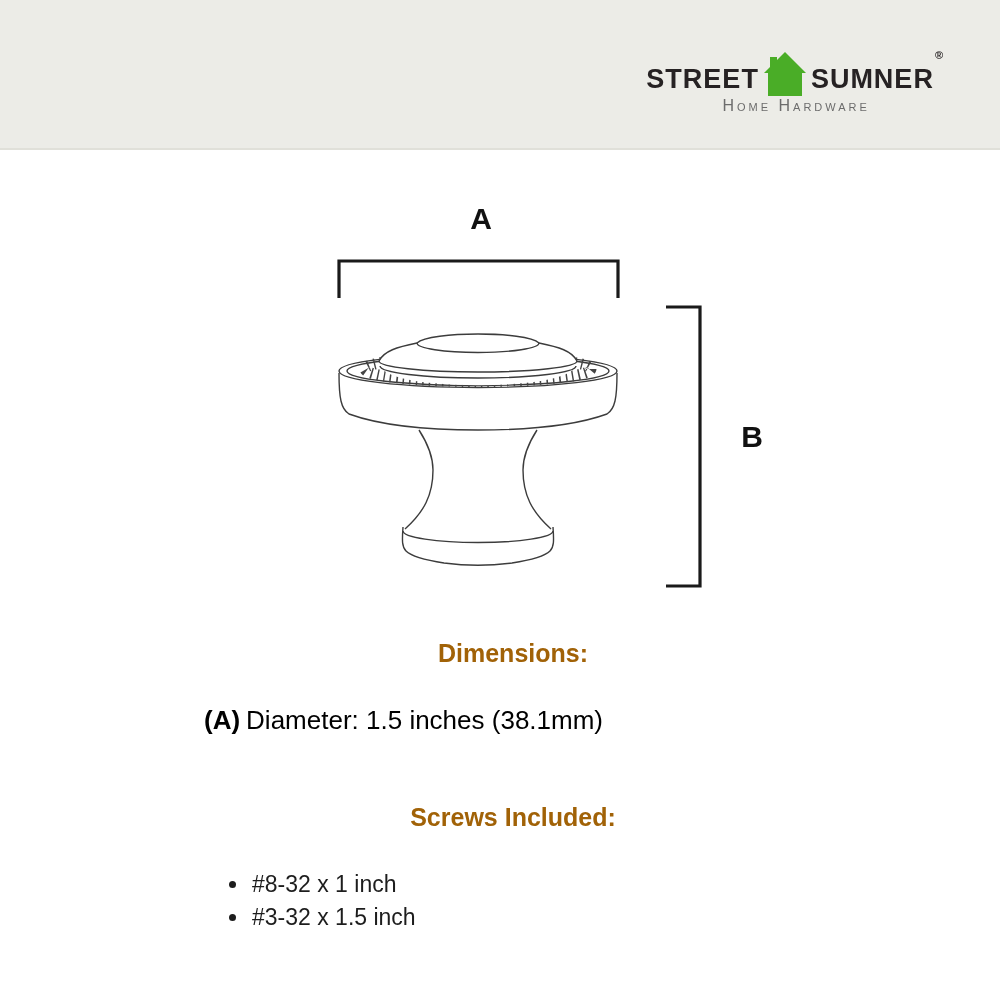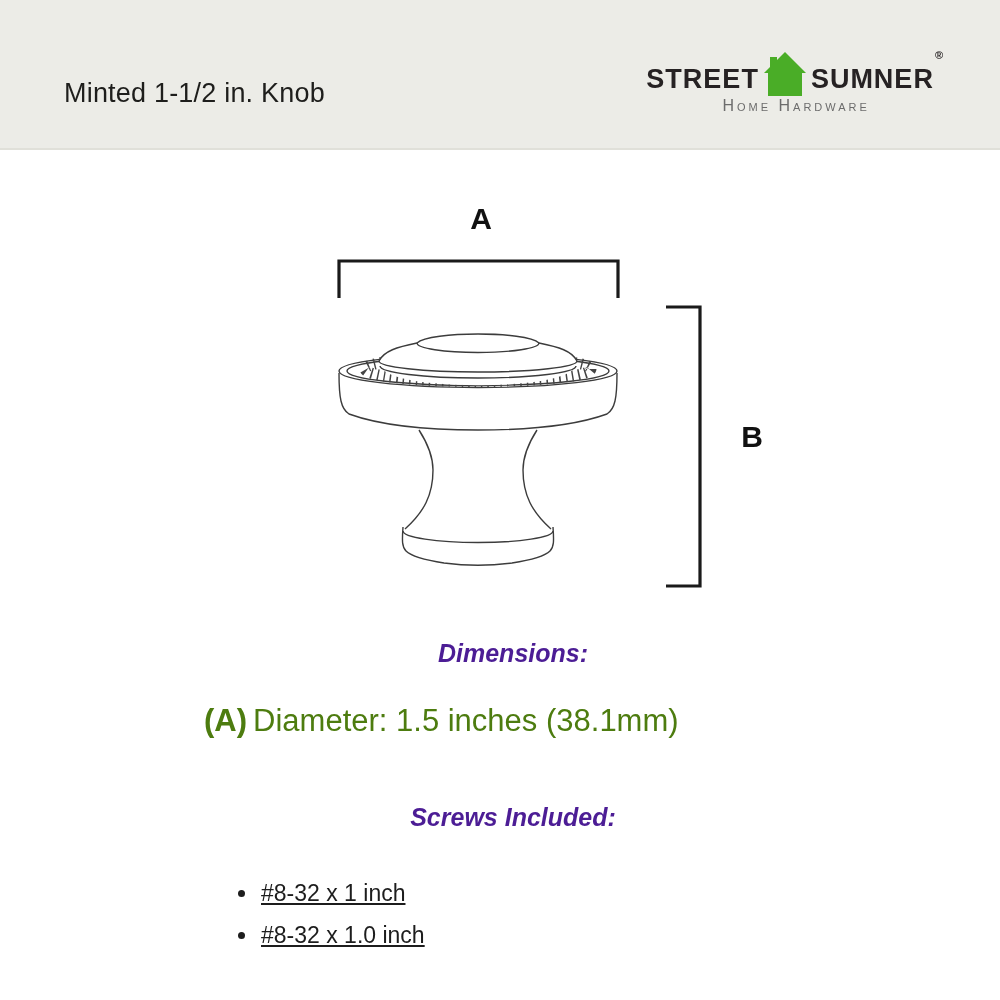--- a/index.html
+++ b/index.html
@@ -56,46 +56,44 @@
   .bracket { fill: none; stroke: #1a1a1a; stroke-width: 3.2; }
   .dim-label {
     font-family: "Liberation Sans", sans-serif;
     font-size: 30px; font-weight: 700; fill: #111111;
     text-anchor: middle;
   }
 
   
   .section-heading {
     position: absolute; left: 513px; transform: translateX(-50%);
-    font-size: 25px; font-weight: 700; color: #4c1d95;
+    font-size: 25px; font-weight: 700; color: #a16207;
     white-space: nowrap;
-    font-style: italic;
   }
   .heading-dimensions { top: 639px; }
   .heading-screws { top: 803px; text-align: center; }
 
   .dim-lines {
     position: absolute; left: 204px; top: 704px;
-    font-size: 31px; line-height: 33.5px; color: #4d7c0f;
+    font-size: 26px; line-height: 33.5px; color: #000000;
     white-space: nowrap;
   }
   .dim-lines .lbl { font-weight: 700; margin-right: 6px; }
 
   .screw-list {
     position: absolute; left: 250px; top: 868px;
     list-style: disc outside;
     font-size: 23px; line-height: 33px; color: #1d1d1d;
   }
-  .screw-list li { margin: 9px; padding-left: 2px; white-space: nowrap; text-decoration: underline; }
+  .screw-list li { margin: 0; padding-left: 2px; white-space: nowrap; }
 </style>
 </head>
 <body>
 
 <div class="header-band">
-  <div class="product-title">Minted 1-1/2 in. Knob</div>
 
   <div class="brand-logo">
     <div class="brand-row1">
       <span class="word">STREET</span>
       <svg class="house" viewBox="0 0 42 44" aria-hidden="true">
         <rect x="6" y="5" width="7" height="14" fill="#4AAD27"></rect>
         <polygon points="21,0 42,21 0,21" fill="#4AAD27"></polygon>
         <rect x="4" y="19" width="34" height="25" fill="#4AAD27"></rect>
       </svg>
       <span class="word">SUMNER</span>
@@ -148,14 +146,14 @@
 <div class="dim-lines">
   <div>
     <span class="lbl">(A)</span><span>Diameter: 1.5 inches (38.1mm)</span>
   </div>
 </div>
 
 <div class="section-heading heading-screws">Screws Included:</div>
 
 <ul class="screw-list">
   <li>#8-32 x 1 inch</li>
-  <li>#8-32 x 1.0 inch</li>
+  <li>#3-32 x 1.5 inch</li>
 </ul>
 
 </body></html>

